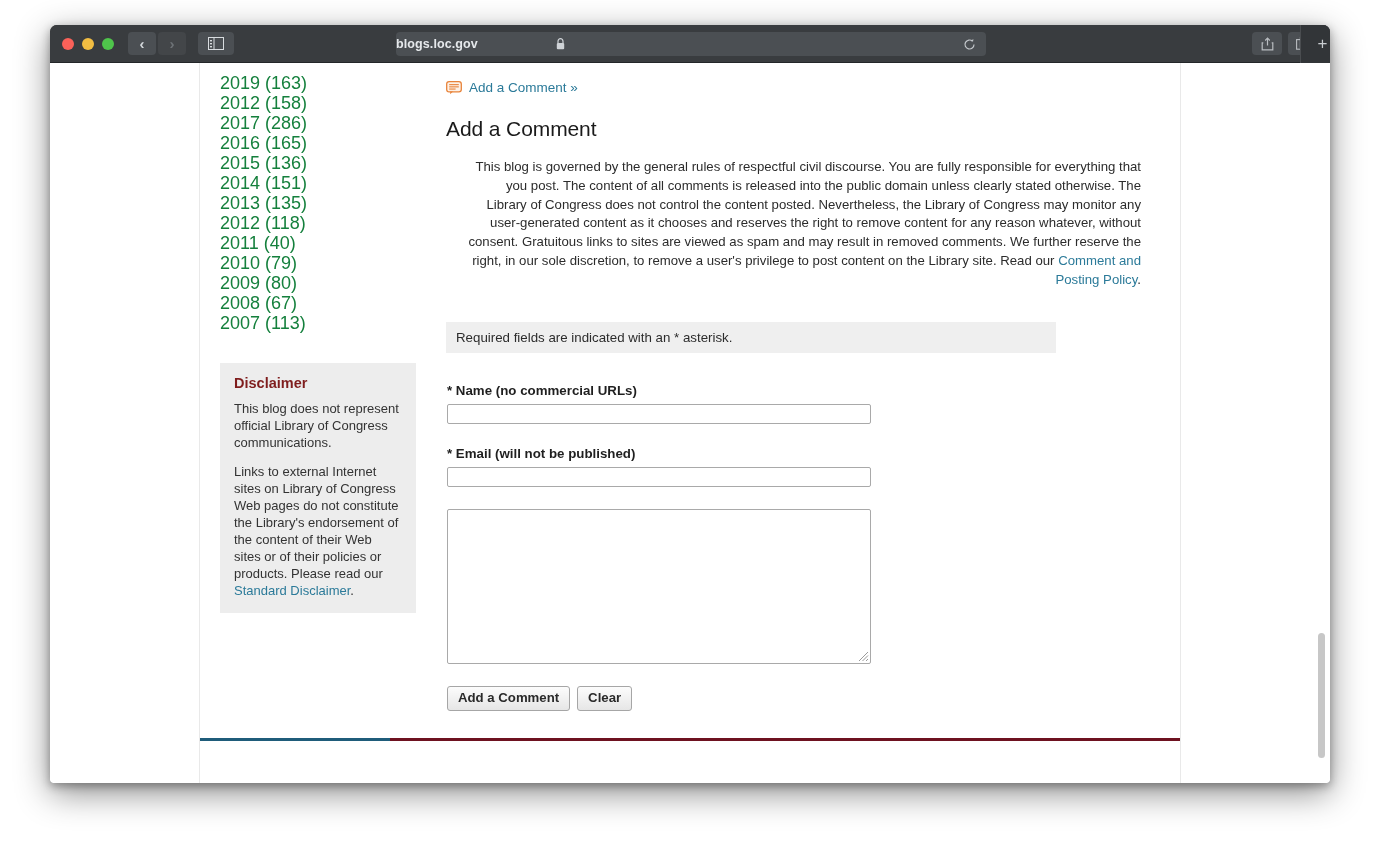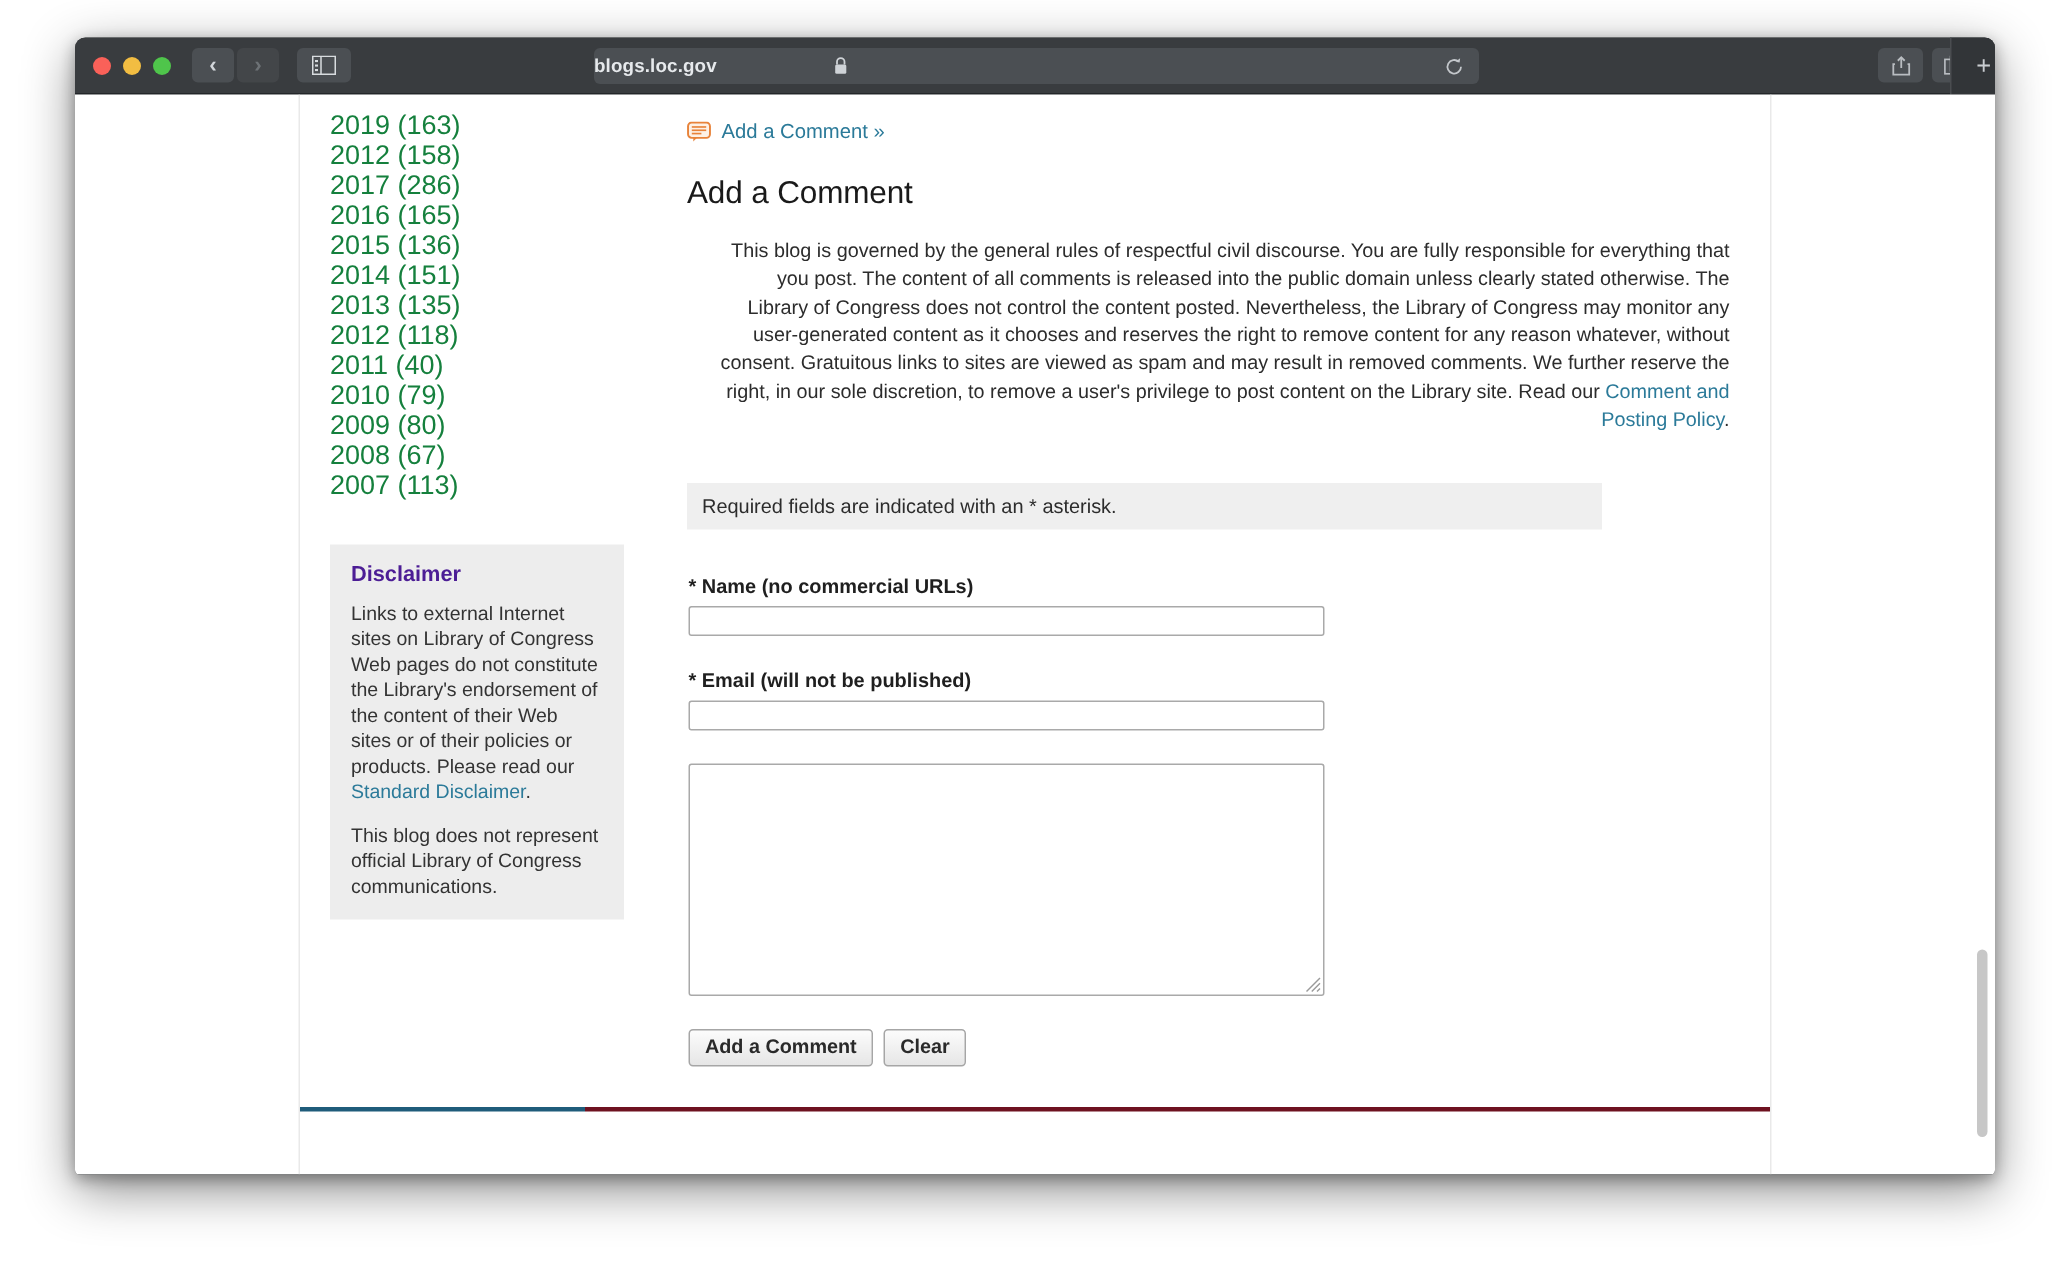--- a/index.html
+++ b/index.html
@@ -142,36 +142,36 @@
 
   .disclaimer-box {
     margin-top: 30px;
     width: 196px;
     background: #ededed;
     padding: 12px 14px 14px 14px;
   }
   .disclaimer-title {
     font-size: 14.5px;
     font-weight: bold;
-    color: #4c1d95;
+    color: #7f1d1d;
     margin: 0 0 9px 0;
   }
   .disclaimer-box p {
     margin: 0 0 12px 0;
     font-size: 13px;
     line-height: 17px;
     color: #333333;
   }
   .disclaimer-box p:last-child { margin-bottom: 0; }
   .disclaimer-box a { color: #2b7a99; text-decoration: none; }
 
   
   .main {
     position: absolute;
-    left: 408px;
+    left: 396px;
     top: 0;
     width: 712px;
   }
   .comment-anchor {
     display: flex;
     align-items: center;
     gap: 7px;
     padding-top: 17px;
   }
   .comment-anchor a {
@@ -407,22 +407,22 @@
         <li>
             <a class="archive-link">2008 (67)</a>
           </li>
         <li>
             <a class="archive-link">2007 (113)</a>
           </li>
       </ul>
 
       <div class="disclaimer-box">
         <div class="disclaimer-title">Disclaimer</div>
+        <p>This blog does not represent official Library of Congress communications.</p>
         <p><span>Links to external Internet sites on Library of Congress Web pages do not constitute the Library's endorsement of the content of their Web sites or of their policies or products. Please read our </span><a>Standard Disclaimer</a><span>.</span></p>
-        <p>This blog does not represent official Library of Congress communications.</p>
       </div>
     </div>
 
     <div class="main">
 
       <div class="comment-anchor">
         <svg class="bubble-icon" viewBox="0 0 16 14">
           <rect x="0.7" y="0.7" width="14.6" height="10.2" rx="2.4" fill="#fdf1e6" stroke="#e8833a" stroke-width="1.3"></rect>
           <path d="M4.2 10.5 L4.2 13.3 L7.0 10.5 Z" fill="#e8833a"></path>
           <rect x="3.2" y="3.1" width="9.6" height="1.1" fill="#e8833a"></rect>

